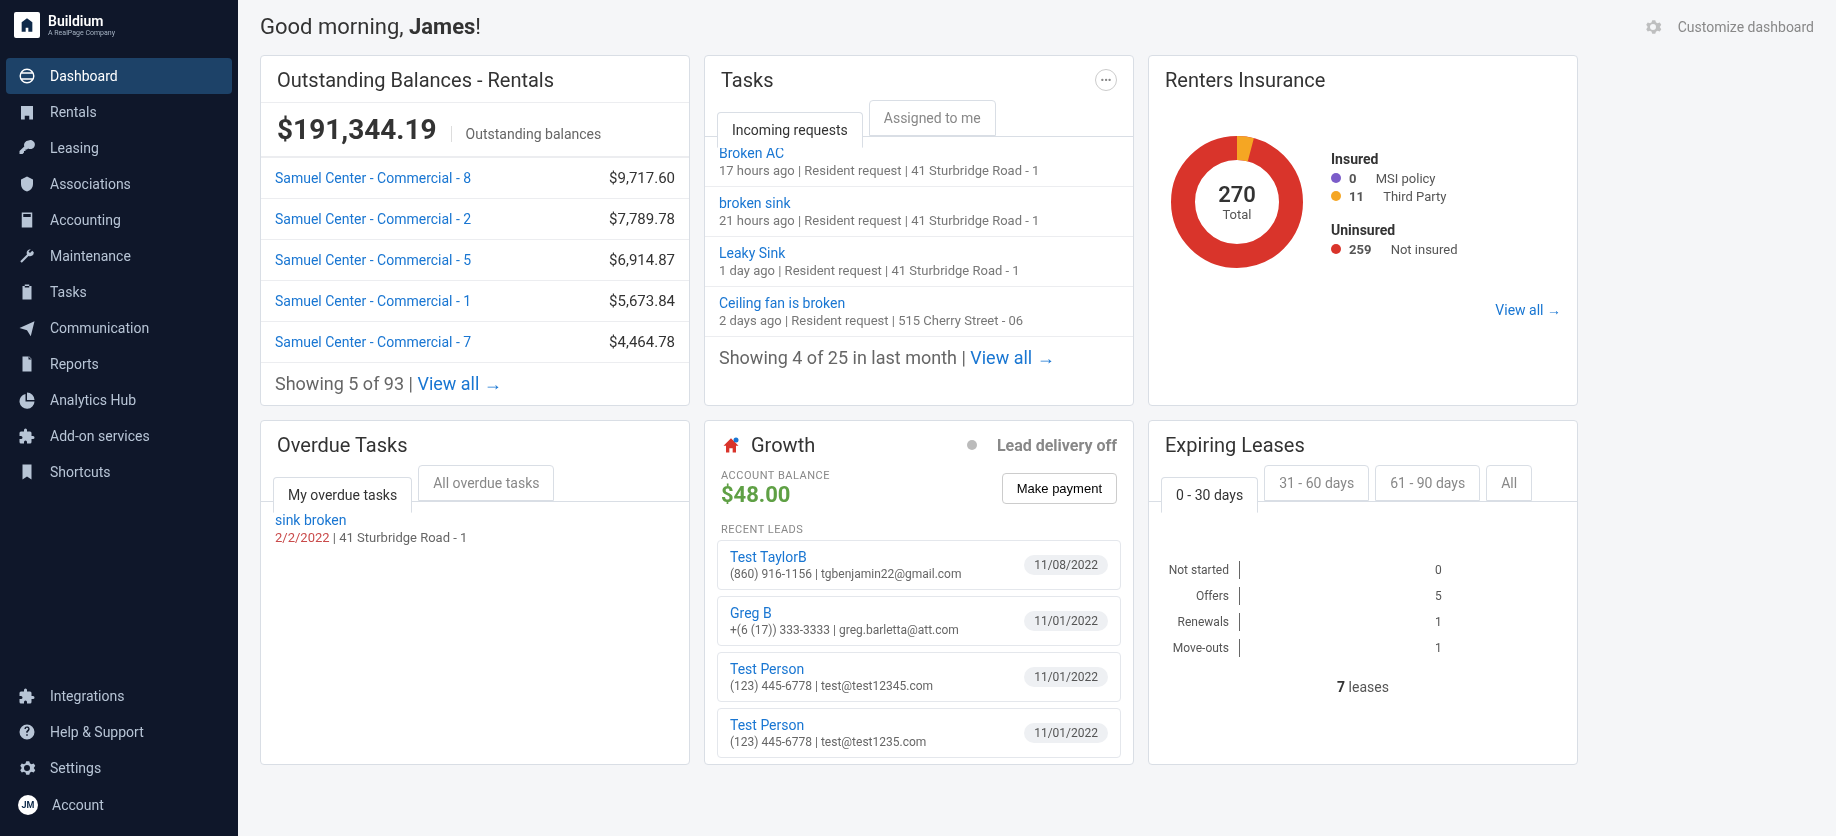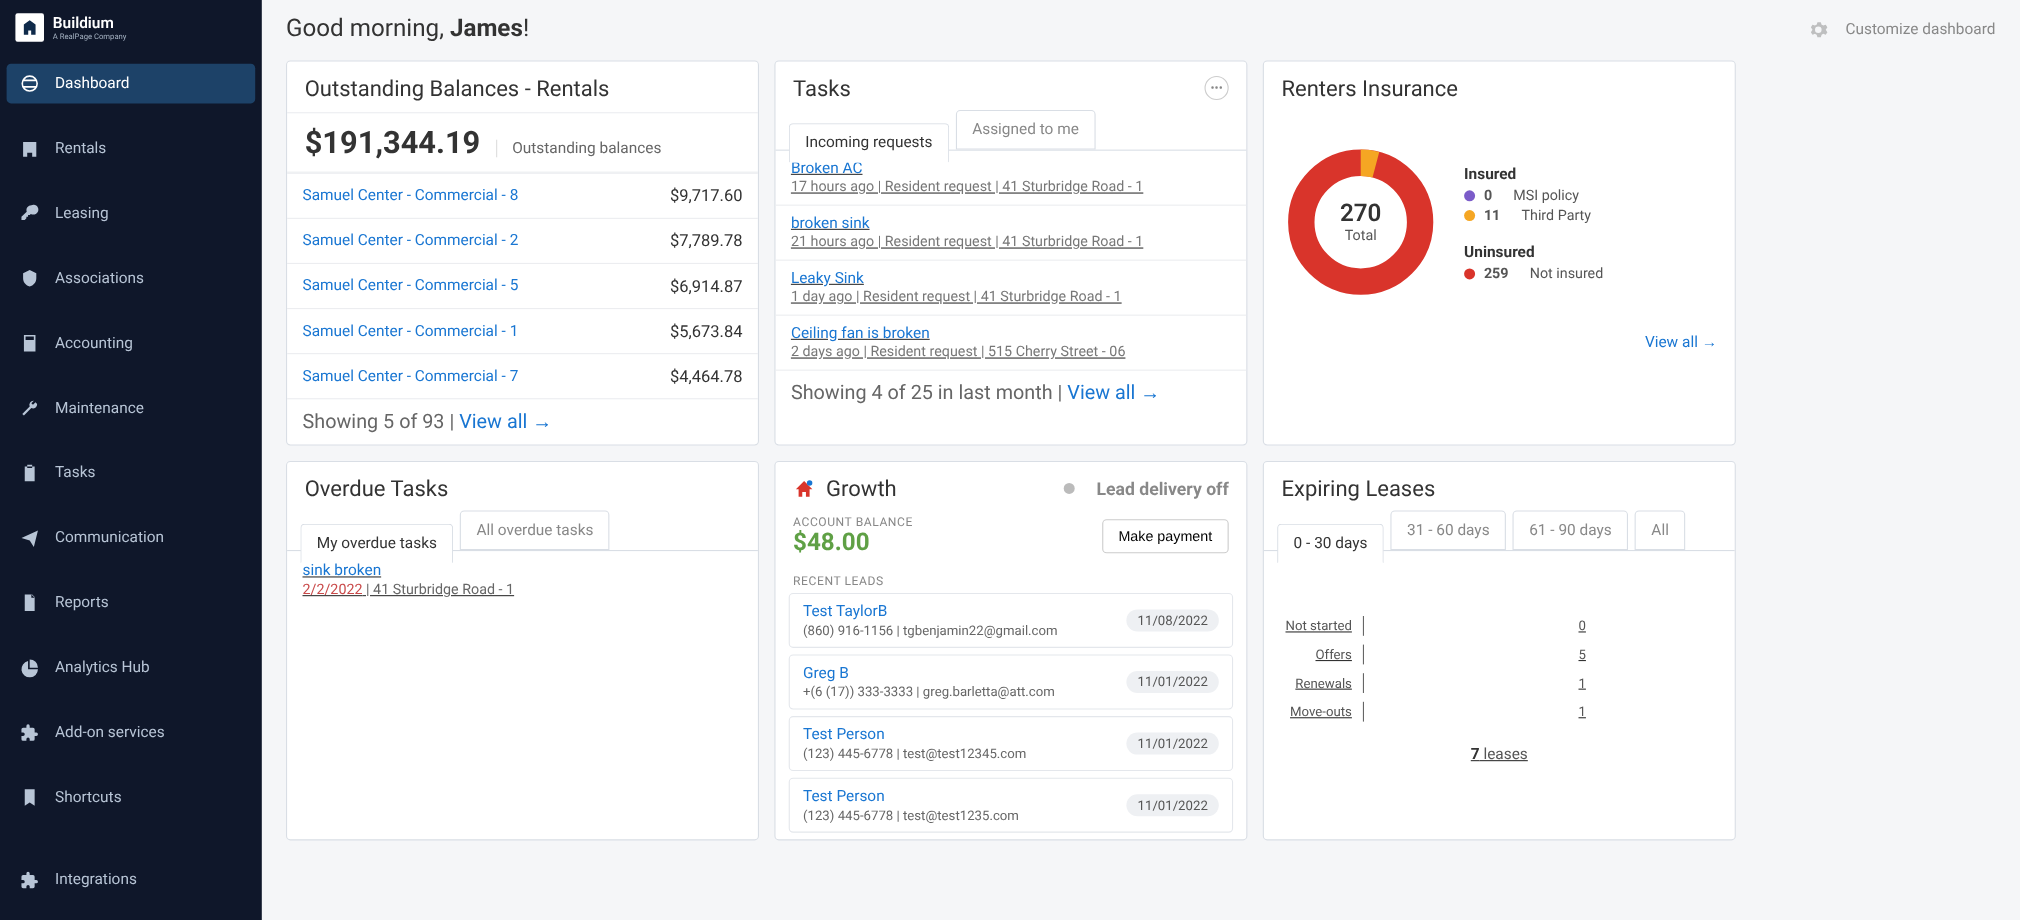--- a/index.html
+++ b/index.html
@@ -41,21 +41,20 @@
 .logo-sub { font-size: 7px; color: #a5b2c2; }
 .nav { list-style: none; padding: 8px 0; flex: 1; }
 .nav-bottom { list-style: none; padding: 8px 0 12px; }
 .nav-item {
   display: flex;
   align-items: center;
   gap: 14px;
   padding: 9px 18px;
   cursor: pointer;
   font-size: 14px;
-  margin-top: 23px;
 }
 .nav-item.active {
   background: #1d4268;
   color: #fff;
   border-radius: 4px;
   margin: 0 6px;
   padding-left: 12px;
 }
 .nav-icon { width: 18px; height: 18px; fill: currentColor; flex-shrink:0; }
 
@@ -144,21 +143,21 @@
   color: #888;
   background: #fff;
   position: relative;
 }
 .tab.active {
   color: #333;
   border-bottom: 1px solid #fff;
   z-index: 2;
   top: 12px;
 }
-.tab-body { border-top: 1px solid #d9dee5; text-decoration: underline; }
+.tab-body { border-top: 1px solid #d9dee5; }
 .task-row {
   padding: 8px 14px;
   border-bottom: 1px solid #ecedf0;
 }
 .task-row a { color: #1976d2; text-decoration: none; font-size: 14px; cursor:pointer;}
 .task-meta { color: #777; font-size: 13px; margin-top: 2px; }
 
 
 .ins-body { display: flex; align-items: center; gap: 24px; padding: 14px 18px 4px; min-height:190px;}
 .donut { position: relative; width: 140px; height: 140px; }

